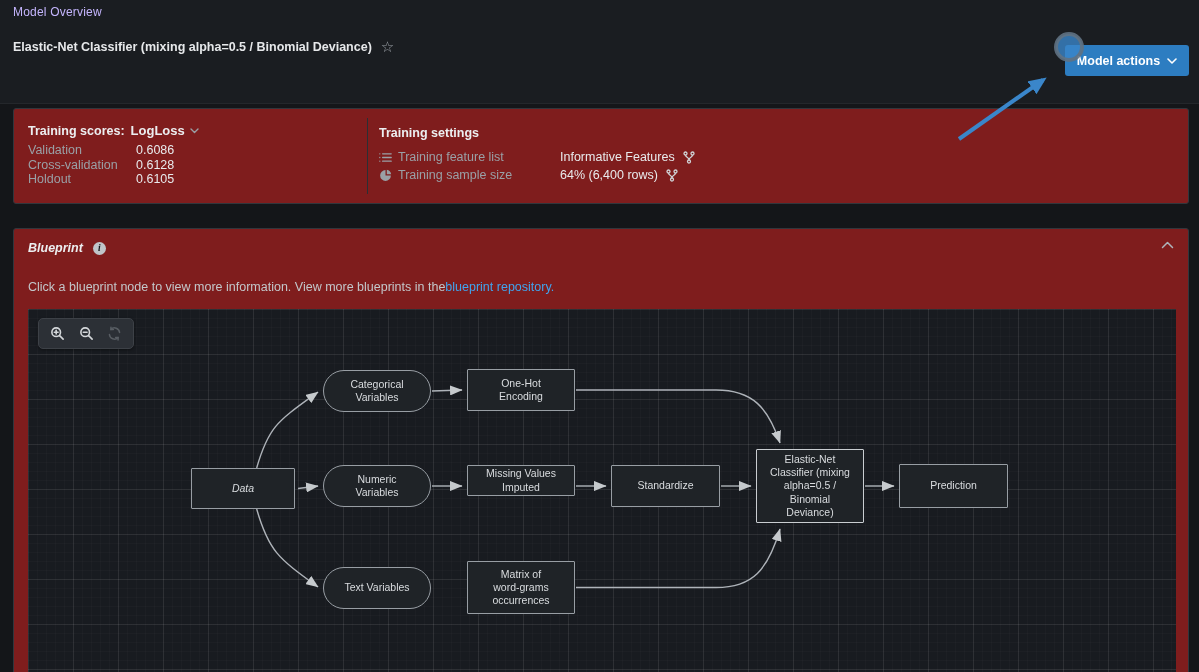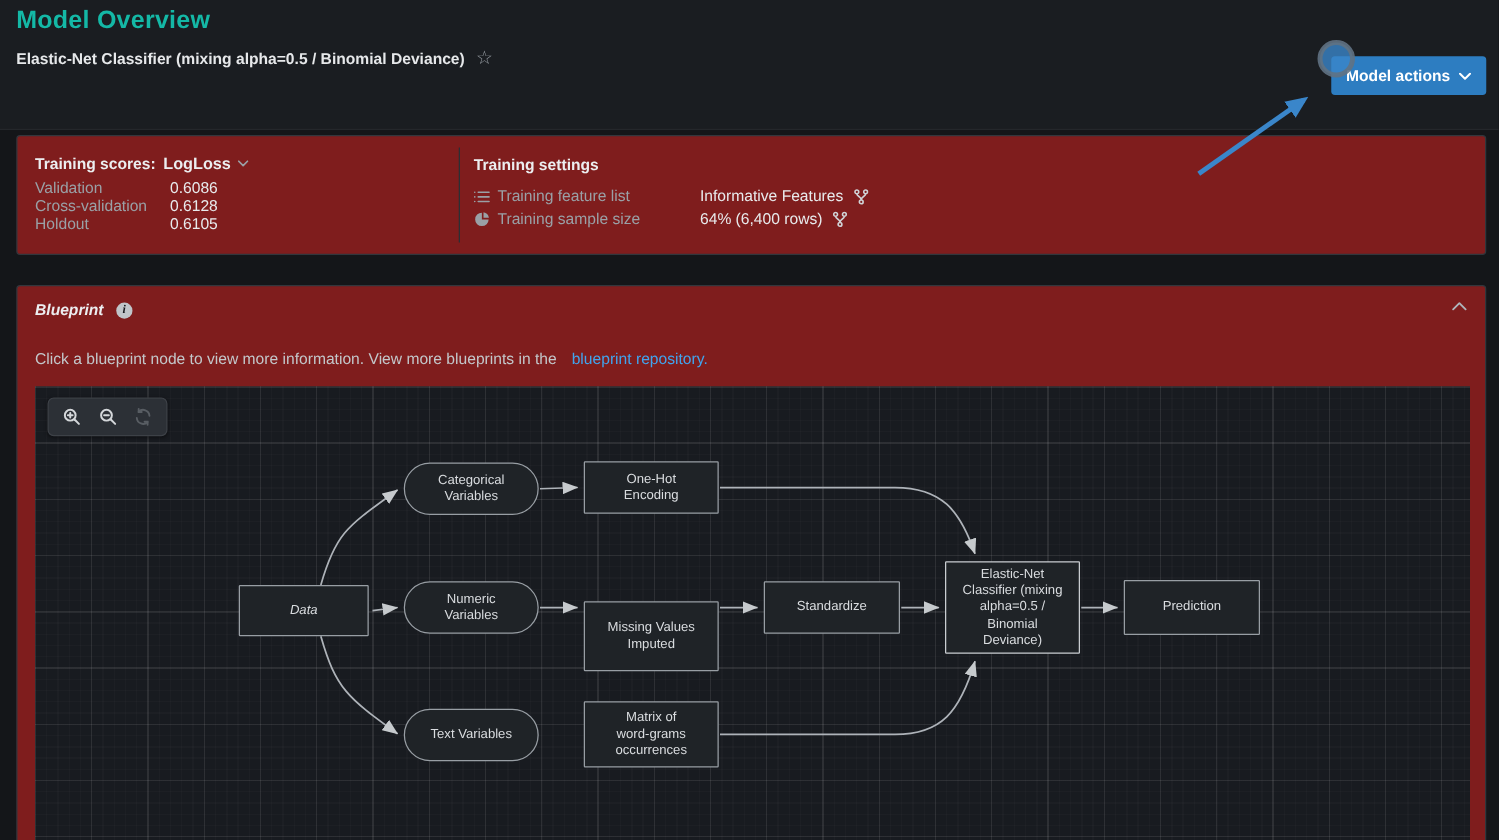--- a/index.html
+++ b/index.html
@@ -5,21 +5,21 @@
   * { margin:0; padding:0; box-sizing:border-box; }
   html,body { width:1199px; height:672px; overflow:hidden; }
   body {
     position:relative;
     background:#141619;
     font-family:"Liberation Sans","DejaVu Sans",sans-serif;
     color:#e6e8ea;
   }
   
   .header-strip{position:absolute;left:0;top:0;width:1199px;height:104px;background:#1a1d21;border-bottom:1px solid #24272b;}
-  .page-title{position:absolute;left:13px;top:5px;font-size:20px;font-weight:700;color:#14b8a6;letter-spacing:.2px;}
+  .page-title{position:absolute;left:13px;top:5px;font-size:12px;font-weight:400;color:#c4b5fd;letter-spacing:.2px;}
   .subtitle-row{position:absolute;left:13px;top:39px;display:flex;align-items:center;gap:9px;}
   .subtitle{font-size:12.5px;font-weight:700;color:#e6e8ea;}
   .star{color:#9aa0a6;font-size:15px;line-height:1;cursor:pointer;}
   .actions-btn{position:absolute;left:1065px;top:45px;width:124px;height:31px;background:#2d7dc1;border-radius:3px;
     display:flex;align-items:center;justify-content:center;gap:7px;color:#fff;font-size:12.5px;font-weight:700;cursor:pointer;}
   .actions-btn svg{margin-top:1px;}
   
   .panel{position:absolute;background:#7f1d1d;border:1px solid #32363c;border-radius:3px;}
   .summary-panel{left:13px;top:108px;width:1176px;height:96px;}
   .v-divider{position:absolute;left:353px;top:9px;bottom:9px;width:1px;background:#2b2f34;}
@@ -36,21 +36,21 @@
   .setting-row{display:flex;align-items:center;}
   .setting-label{width:153px;color:#9aa0a6;display:flex;align-items:center;gap:6px;}
   .setting-value{color:#e8eaec;display:flex;align-items:center;gap:8px;margin-left:28px;}
   
   .blueprint-panel{left:13px;top:228px;width:1176px;height:452px;overflow:hidden;}
   .bp-title-row{position:absolute;left:14px;top:12px;display:flex;align-items:center;gap:10px;font-style:italic;}
   .info-icon{width:13px;height:13px;border-radius:50%;background:#c0c5c9;color:#15181c;font-size:9.5px;font-weight:700;
     display:inline-flex;align-items:center;justify-content:center;cursor:pointer;font-family:"Liberation Serif","DejaVu Serif",serif;}
   .collapse-btn{position:absolute;right:14px;top:12px;cursor:pointer;line-height:0;}
   .bp-desc{position:absolute;left:14px;top:51px;font-size:12.5px;color:#c3c7ca;}
-  .bp-link{color:#41a4ee;cursor:pointer;margin-left:12px;}
+  .bp-link{color:#41a4ee;cursor:pointer;margin-left:0;}
   .bp-canvas{position:absolute;left:14px;top:80px;width:1148px;height:372px;
     background:
       repeating-linear-gradient(to right, rgba(255,255,255,.075) 0 1px, transparent 1px 45px),
       repeating-linear-gradient(to bottom, rgba(255,255,255,.075) 0 1px, transparent 1px 45px),
       repeating-linear-gradient(to right, rgba(255,255,255,.02) 0 1px, transparent 1px 9px),
       repeating-linear-gradient(to bottom, rgba(255,255,255,.02) 0 1px, transparent 1px 9px),
       #181b20;}
   .bp-toolbar{position:absolute;left:10px;top:9px;width:96px;height:31px;background:#2c3036;border:1px solid #3d4147;
     border-radius:5px;display:flex;align-items:center;justify-content:space-between;padding:0 11px;box-shadow:0 1px 3px rgba(0,0,0,.4);z-index:3;}
   .tool-btn{cursor:pointer;line-height:0;}
@@ -238,21 +238,21 @@
         <span>Numeric
 Variables</span>
       </div>
       <div class="bp-node pill" style="left: 295px; top: 258px; width: 108px; height: 42px;">
         <span>Text Variables</span>
       </div>
       <div class="bp-node rect" style="left: 439px; top: 60px; width: 108px; height: 42px;">
         <span>One-Hot
 Encoding</span>
       </div>
-      <div class="bp-node rect" style="left: 439px; top: 172px; width: 108px; height: 56px;">
+      <div class="bp-node rect" style="left: 439px; top: 156px; width: 108px; height: 31px;">
         <span>Missing Values
 Imputed</span>
       </div>
       <div class="bp-node rect" style="left: 439px; top: 252px; width: 108px; height: 53px;">
         <span>Matrix of
 word-grams
 occurrences</span>
       </div>
       <div class="bp-node rect" style="left: 583px; top: 156px; width: 109px; height: 42px;">
         <span>Standardize</span>

